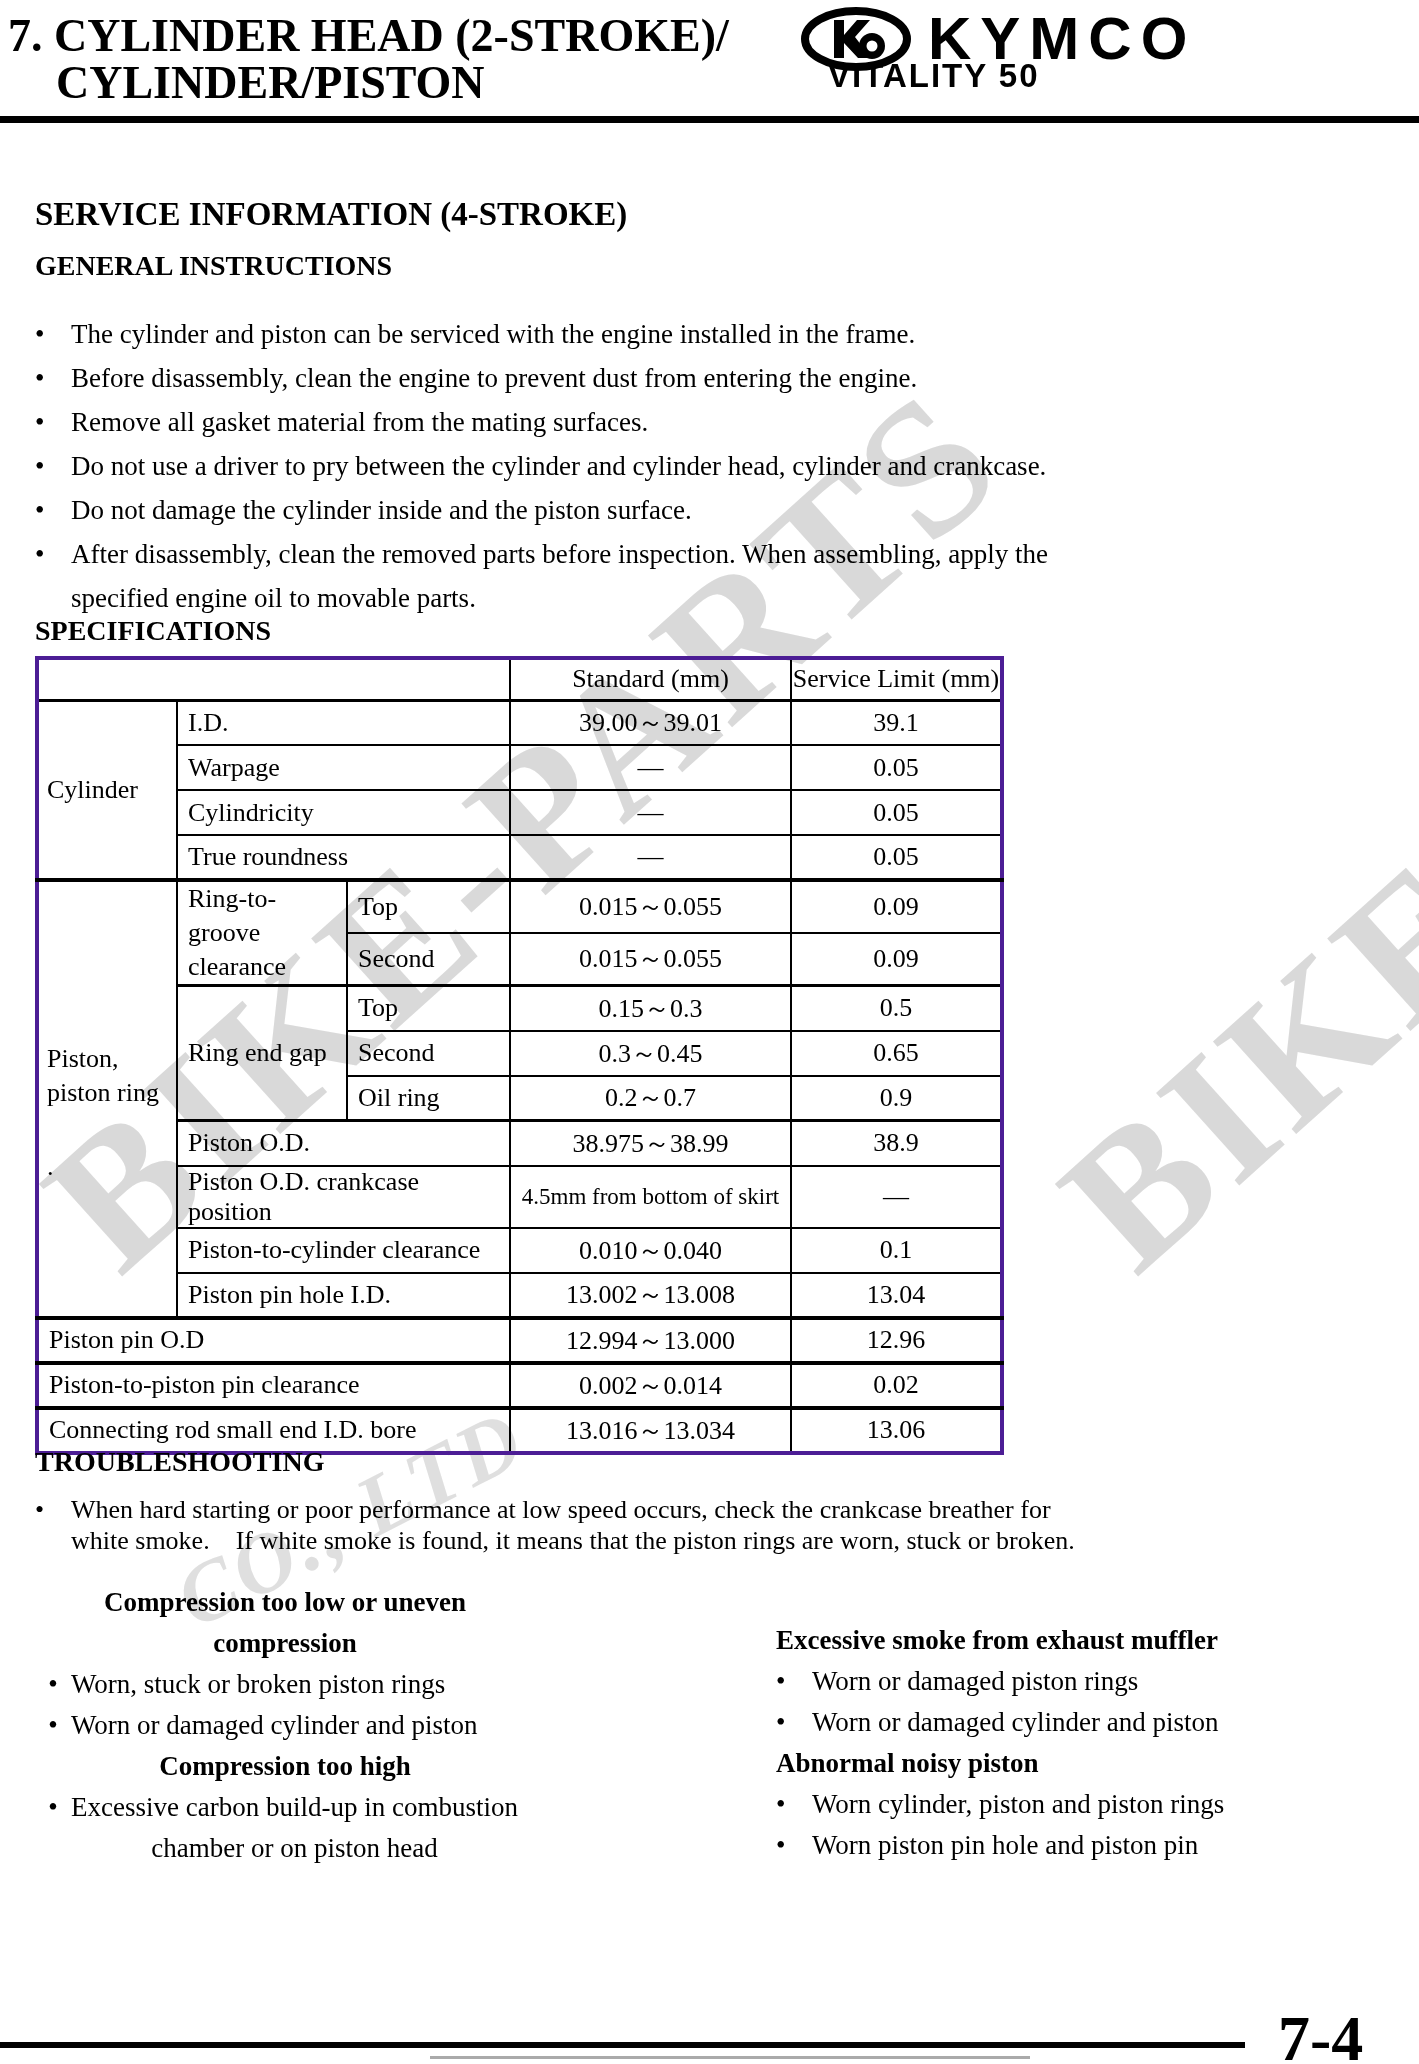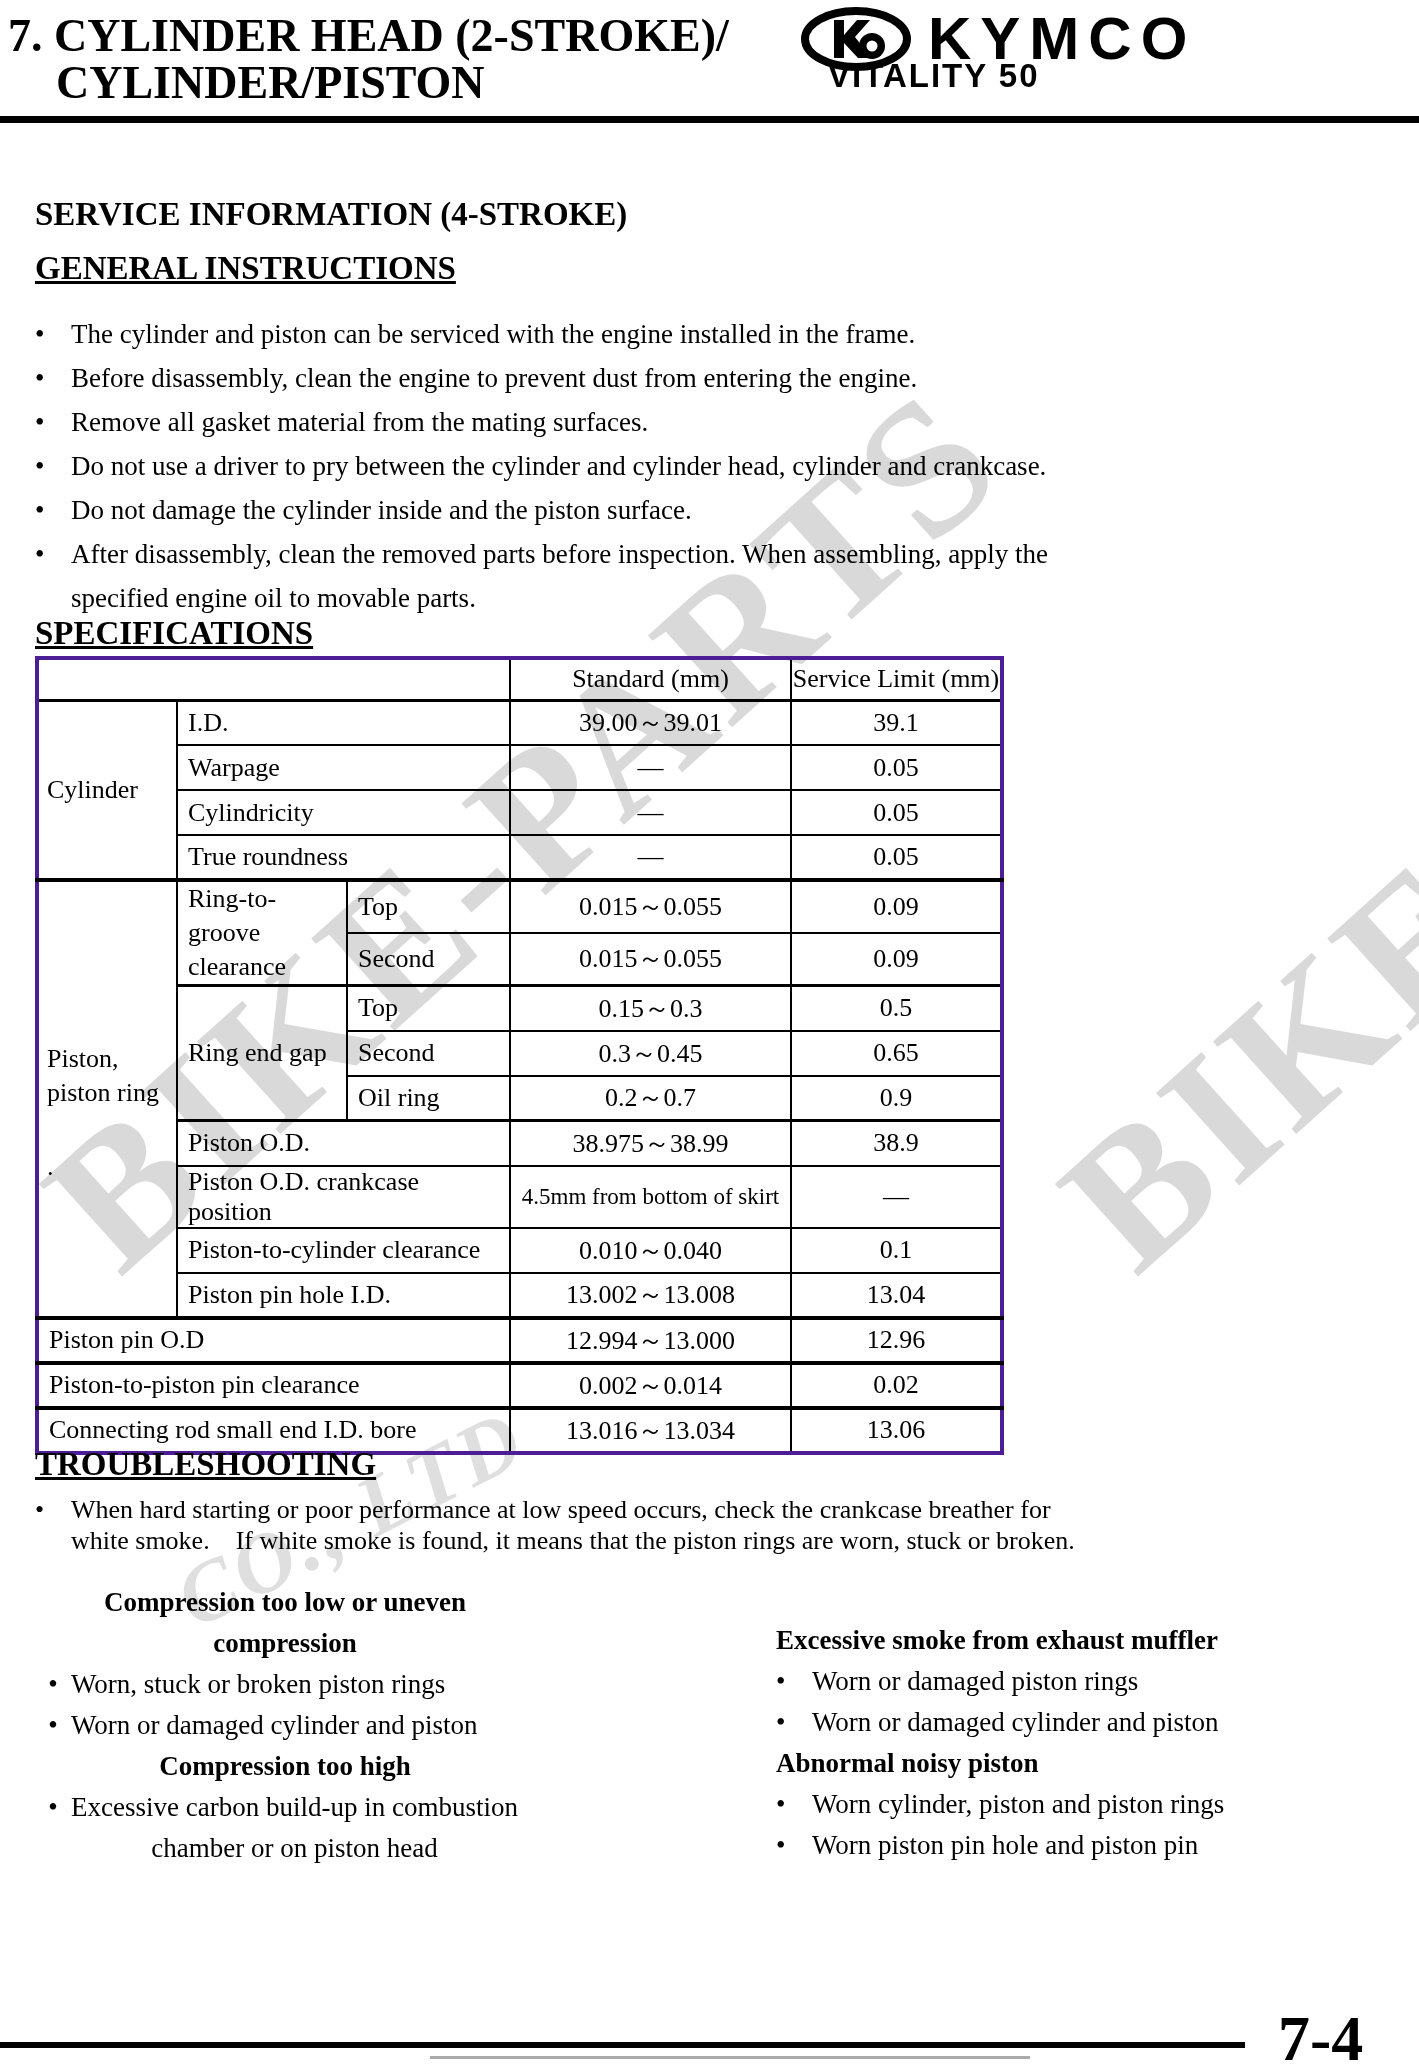--- a/index.html
+++ b/index.html
@@ -22,21 +22,21 @@
   #title{position:absolute;left:8px;top:12px;font-weight:bold;font-size:46px;line-height:47px;}
   #title .t2{padding-left:48px;display:block;}
   #logo{position:absolute;left:800px;top:6px;}
   #brand{position:absolute;left:928px;top:4px;font-family:"Liberation Sans","DejaVu Sans",sans-serif;
          font-weight:bold;font-size:60px;letter-spacing:9px;}
   #model{position:absolute;left:828px;top:57px;font-family:"Liberation Sans","DejaVu Sans",sans-serif;
          font-weight:bold;font-size:33px;letter-spacing:2px;text-align:right;}
   #header-rule{position:absolute;left:0;top:116px;width:1419px;height:7px;background:#000;}
   
   .h1{position:absolute;left:35px;font-weight:bold;font-size:33px;}
-  .h2{position:absolute;left:35px;font-weight:bold;font-size:33px;text-decoration:underline;}
+  .h2{position:absolute;left:35px;font-weight:bold;font-size:28px;}
   
   .bullet{display:flex;align-items:flex-start;}
   .dot{width:36px;flex:none;}
   .bl{display:block;}
   #gen-bullets{position:absolute;left:35px;top:312px;width:1060px;font-size:27px;line-height:44px;}
   
   #spec-table{position:absolute;left:35px;top:656px;width:965px;border-collapse:collapse;
               font-size:26px;table-layout:fixed;background:transparent;}
   #spec-table td{border:2px solid #000;padding:0;vertical-align:middle;overflow:hidden;}
   #spec-table{border:4px solid #4c1d95;}

